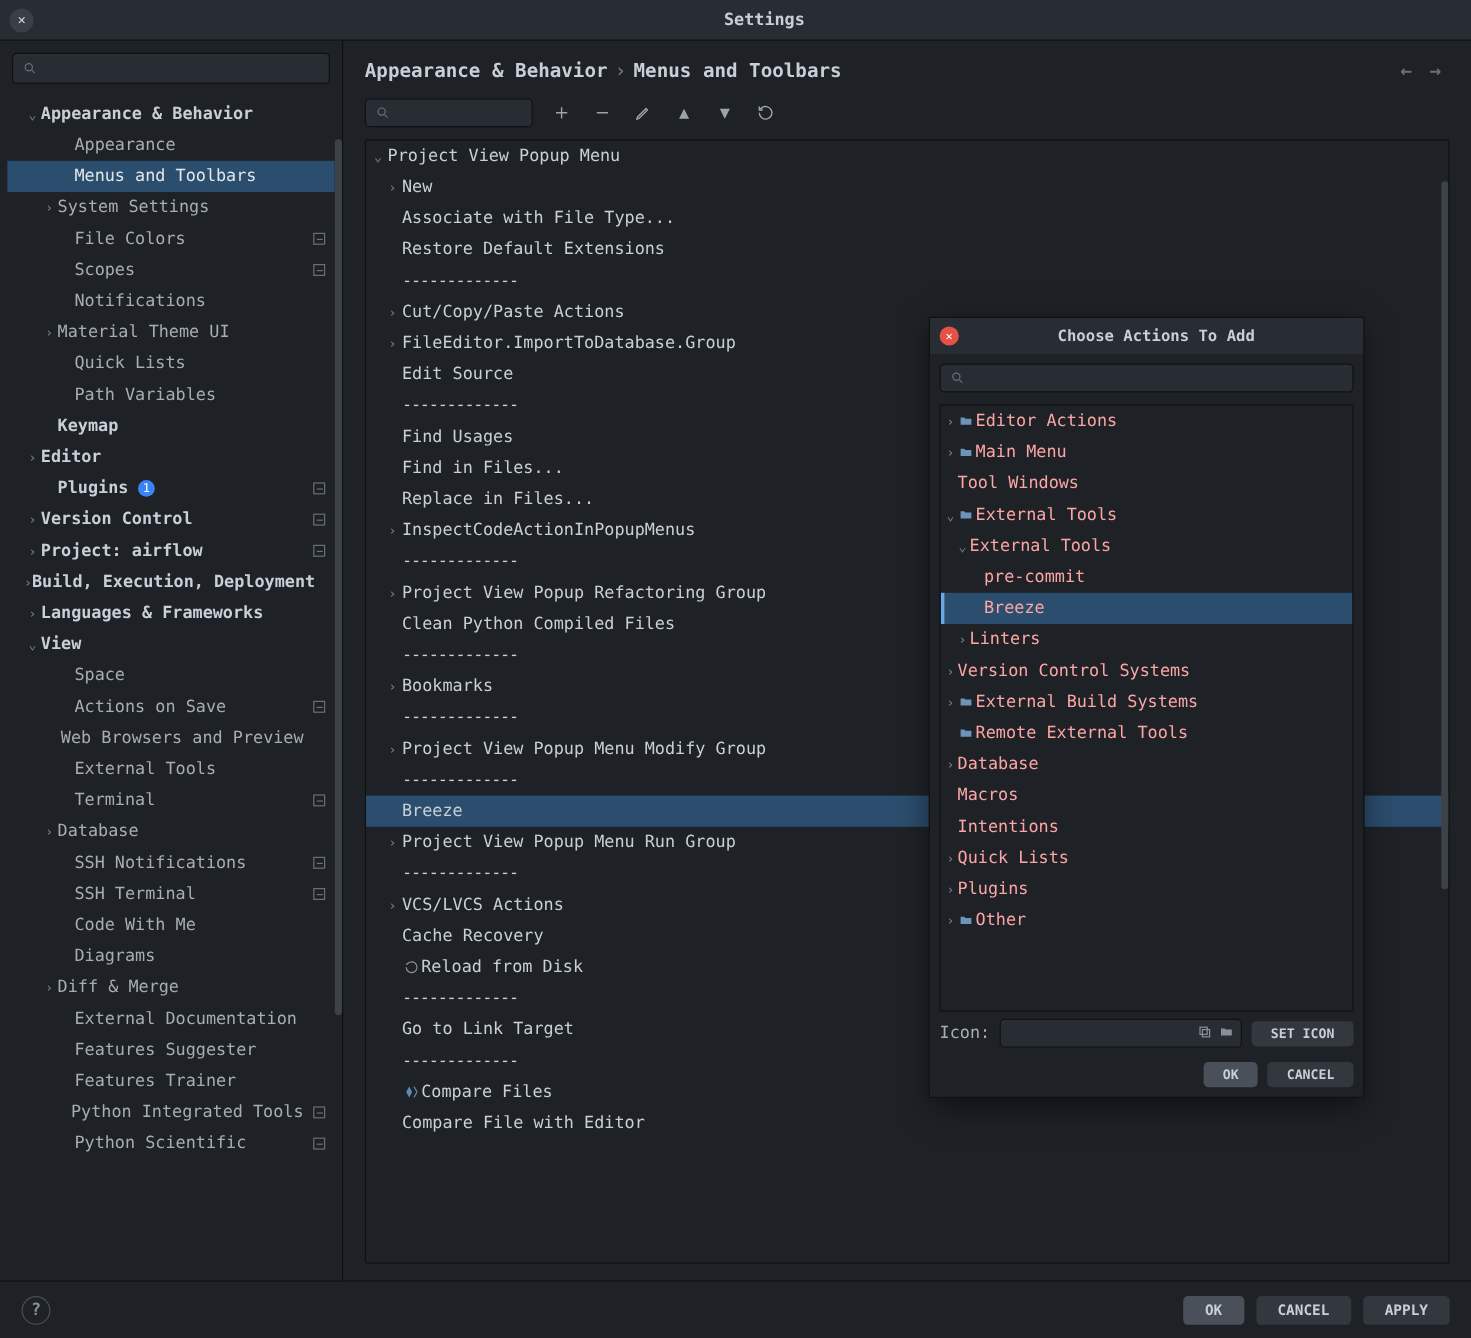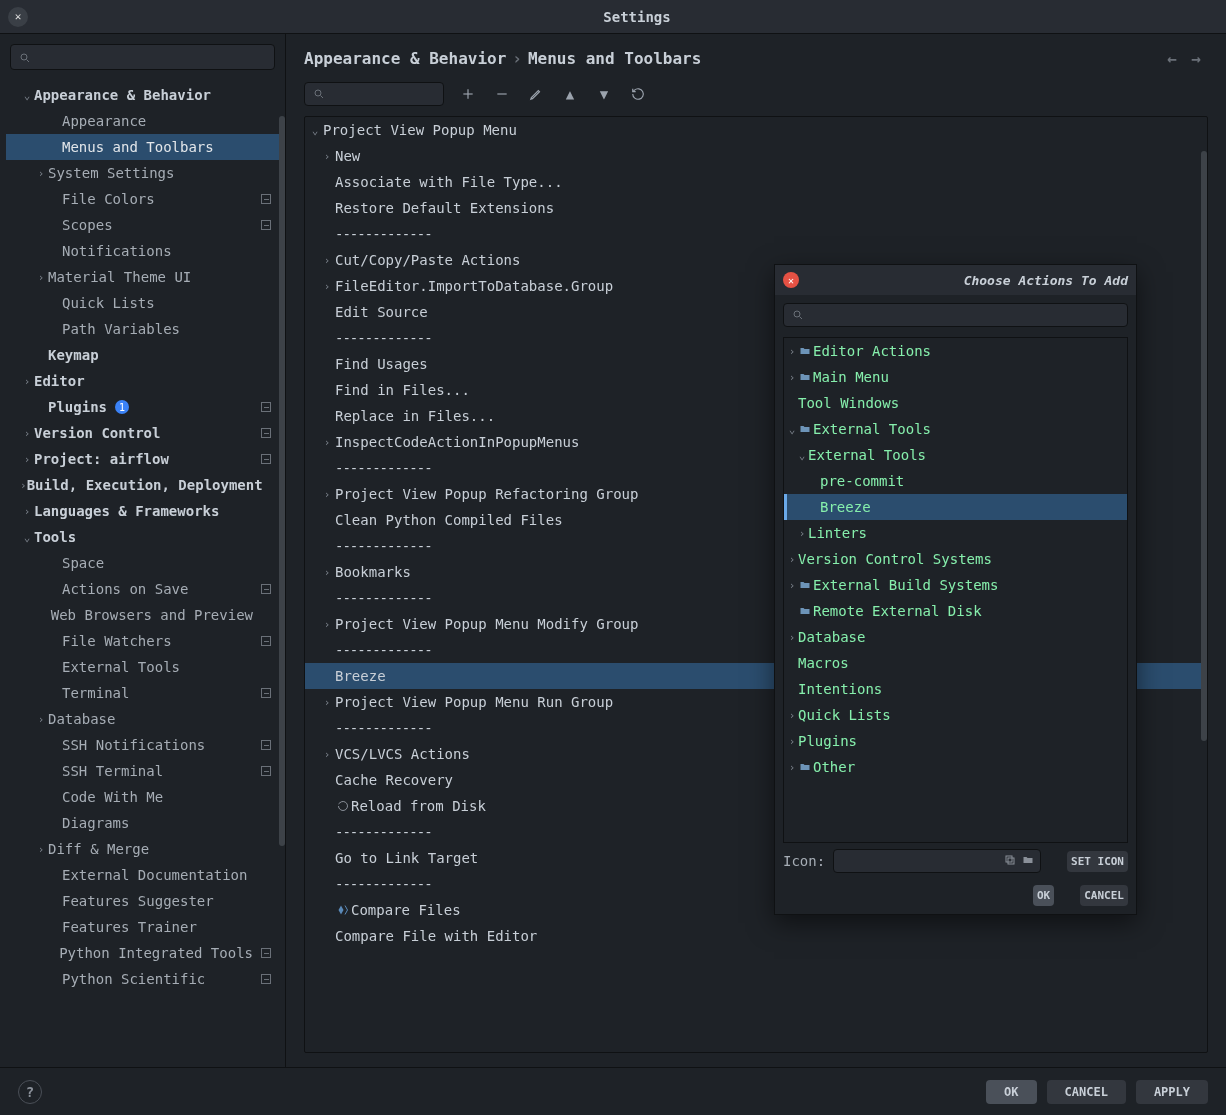--- a/index.html
+++ b/index.html
@@ -257,25 +257,24 @@
   width: 16px; height: 16px;
   border-radius: 50%;
   background: #e55144;
   color: #fff;
   font-size: 10px;
   display: flex; align-items: center; justify-content: center;
   cursor: pointer;
 }
 .dialog-title {
   flex: 1;
-  text-align: right;
+  text-align: center;
   font-weight: bold;
   color: #c8cfd7;
   font-size: 13px;
-  font-style: italic;
 }
 .dialog-body {
   padding: 8px;
   display: flex;
   flex-direction: column;
   gap: 6px;
 }
 .dialog .search-box { height: 24px; margin-bottom: 4px;}
 .action-tree {
   border: 1px solid #0f1113;
@@ -298,21 +297,21 @@
   width: 12px; text-align: center; color: #7c838c; font-size: 11px; margin-right: 0px;
 }
 .action-item .chev.none { visibility: hidden; }
 .action-item .aicon {
   width: 14px;
   display: inline-flex; align-items: center; justify-content: center;
   color: #5a8ab9;
   font-size: 11px;
   margin-right: 1px;
 }
-.action-item .alabel { color: #86efac; }
+.action-item .alabel { color: #fca5a5; }
 .alvl0 { padding-left: 2px; }
 .alvl1 { padding-left: 12px; }
 .alvl2 { padding-left: 24px; }
 .alvl2.selected { padding-left: 21px; }
 .icon-row {
   display: flex; align-items: center; gap: 8px;
 }
 .icon-input {
   flex: 1;
   height: 24px;
@@ -325,21 +324,21 @@
   padding: 0 6px;
   gap: 6px;
   color: #6a7078;
 }
 .dialog-footer {
   display: flex;
   justify-content: flex-end;
   gap: 8px;
   margin-top: 6px;
 }
-.dialog .btn { padding: 4px 4px; font-size: 11px; margin-left: 18px; }
+.dialog .btn { padding: 4px 16px; font-size: 11px; }
 .icon-sm {
   color: #8a9099;
   font-size: 12px;
 }
 .small-svg { vertical-align: middle; }
 </style>
 </head>
 <body>
 
 <div class="titlebar">
@@ -427,39 +426,34 @@
         <div class="nav-item pad0 bold">
           <span class="chev">›</span>
           <span class="nav-label">Build, Execution, Deployment</span>
         </div>
         <div class="nav-item pad0 bold">
           <span class="chev">›</span>
           <span class="nav-label">Languages &amp; Frameworks</span>
         </div>
         <div class="nav-item pad0 bold">
           <span class="chev">⌄</span>
-          <span class="nav-label">Tools</span>
+          <span class="nav-label">View</span>
         </div>
         <div class="nav-item pad2">
           <span class="chev none"></span>
           <span class="nav-label">Space</span>
         </div>
         <div class="nav-item pad2">
           <span class="chev none"></span>
           <span class="nav-label">Actions on Save</span>
           <span class="sq"></span>
         </div>
         <div class="nav-item pad2">
           <span class="chev none"></span>
           <span class="nav-label">Web Browsers and Preview</span>
-        </div>
-        <div class="nav-item pad2">
-          <span class="chev none"></span>
-          <span class="nav-label">File Watchers</span>
-          <span class="sq"></span>
         </div>
         <div class="nav-item pad2">
           <span class="chev none"></span>
           <span class="nav-label">External Tools</span>
         </div>
         <div class="nav-item pad2">
           <span class="chev none"></span>
           <span class="nav-label">Terminal</span>
           <span class="sq"></span>
         </div>
@@ -788,21 +782,21 @@
           </span>
           <span class="alabel">External Build Systems</span>
         </div>
         <div class="action-item alvl0">
           <span class="chev none"></span>
           <span class="aicon">
             <svg width="12" height="12" viewBox="0 0 24 24" fill="#6d94b8">
               <path d="M3 6h6l2 2h10v10H3z"></path>
             </svg>
           </span>
-          <span class="alabel">Remote External Disk</span>
+          <span class="alabel">Remote External Tools</span>
         </div>
         <div class="action-item alvl0">
           <span class="chev">›</span>
           <span class="alabel">Database</span>
         </div>
         <div class="action-item alvl0">
           <span class="chev none"></span>
           <span class="alabel">Macros</span>
         </div>
         <div class="action-item alvl0">

